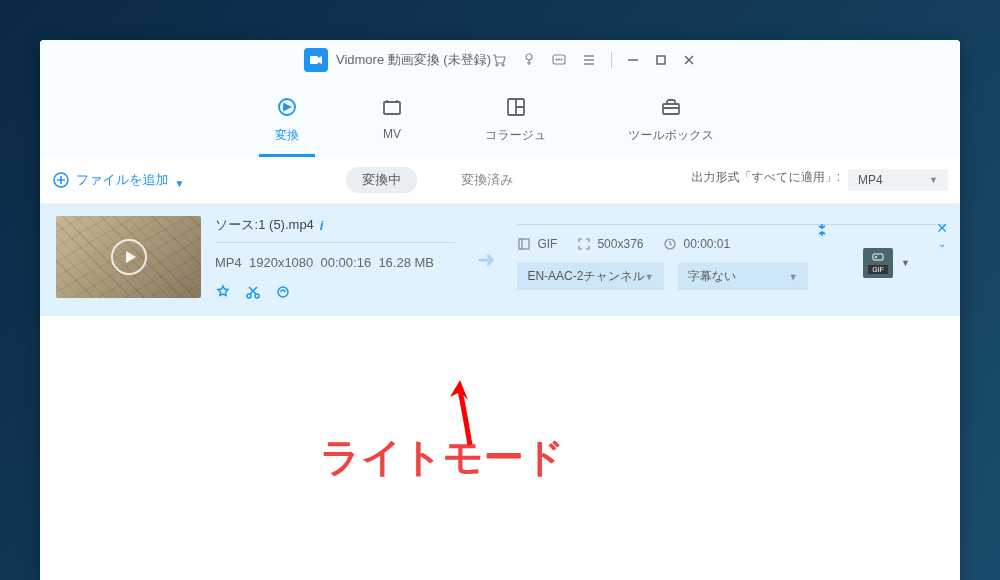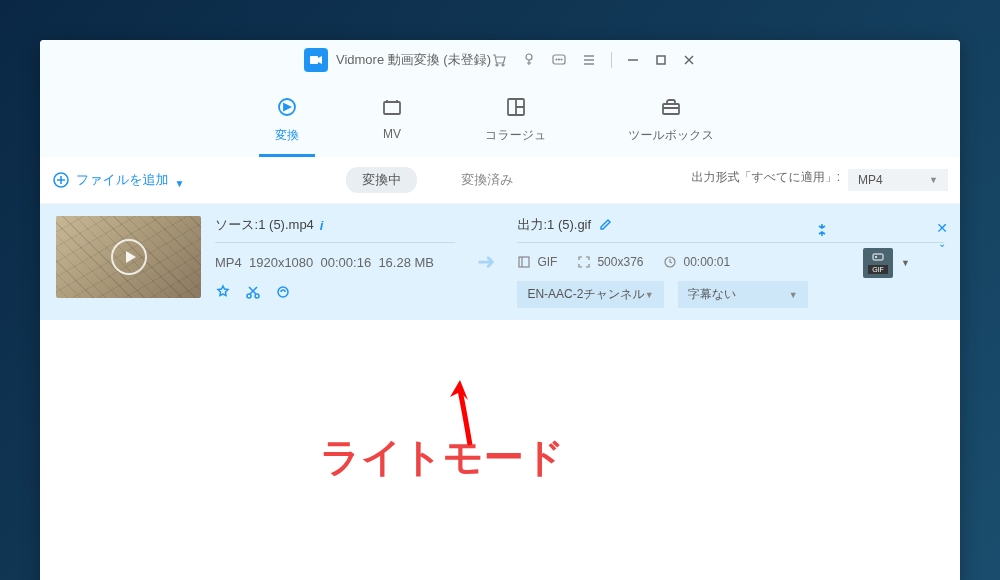--- a/index.html
+++ b/index.html
@@ -212,26 +212,20 @@
           <span><svg width="16" height="16" viewBox="0 0 16 16" fill="none" stroke="#2094f3" stroke-width="1.5">
                 <circle cx="8" cy="8" r="5"></circle>
                 <path d="M6 8a2 2 0 014 0"></path>
               </svg></span>
         </div>
       </div>
 
       <div class="arrow-col">➜</div>
 
       <div class="output-col">
-        <div class="output-title">
-          <span>出力:1 (5).gif</span>
-          <span class="edit-icon"><svg width="14" height="14" viewBox="0 0 14 14" fill="none" stroke="#2094f3" stroke-width="1.5">
-                <path d="M2 10l7-7 2 2-7 7H2v-2z"></path>
-              </svg></span>
-        </div>
         <hr class="hr-line">
         <div class="output-row">
           <span class="output-meta-item">
             <svg width="14" height="14" viewBox="0 0 14 14" fill="none" stroke="#888" stroke-width="1.2">
                 <rect x="2" y="2" width="10" height="10"></rect>
                 <line x1="5" y1="2" x2="5" y2="12"></line>
               </svg>
             <span>GIF</span>
           </span>
           <span class="output-meta-item">

